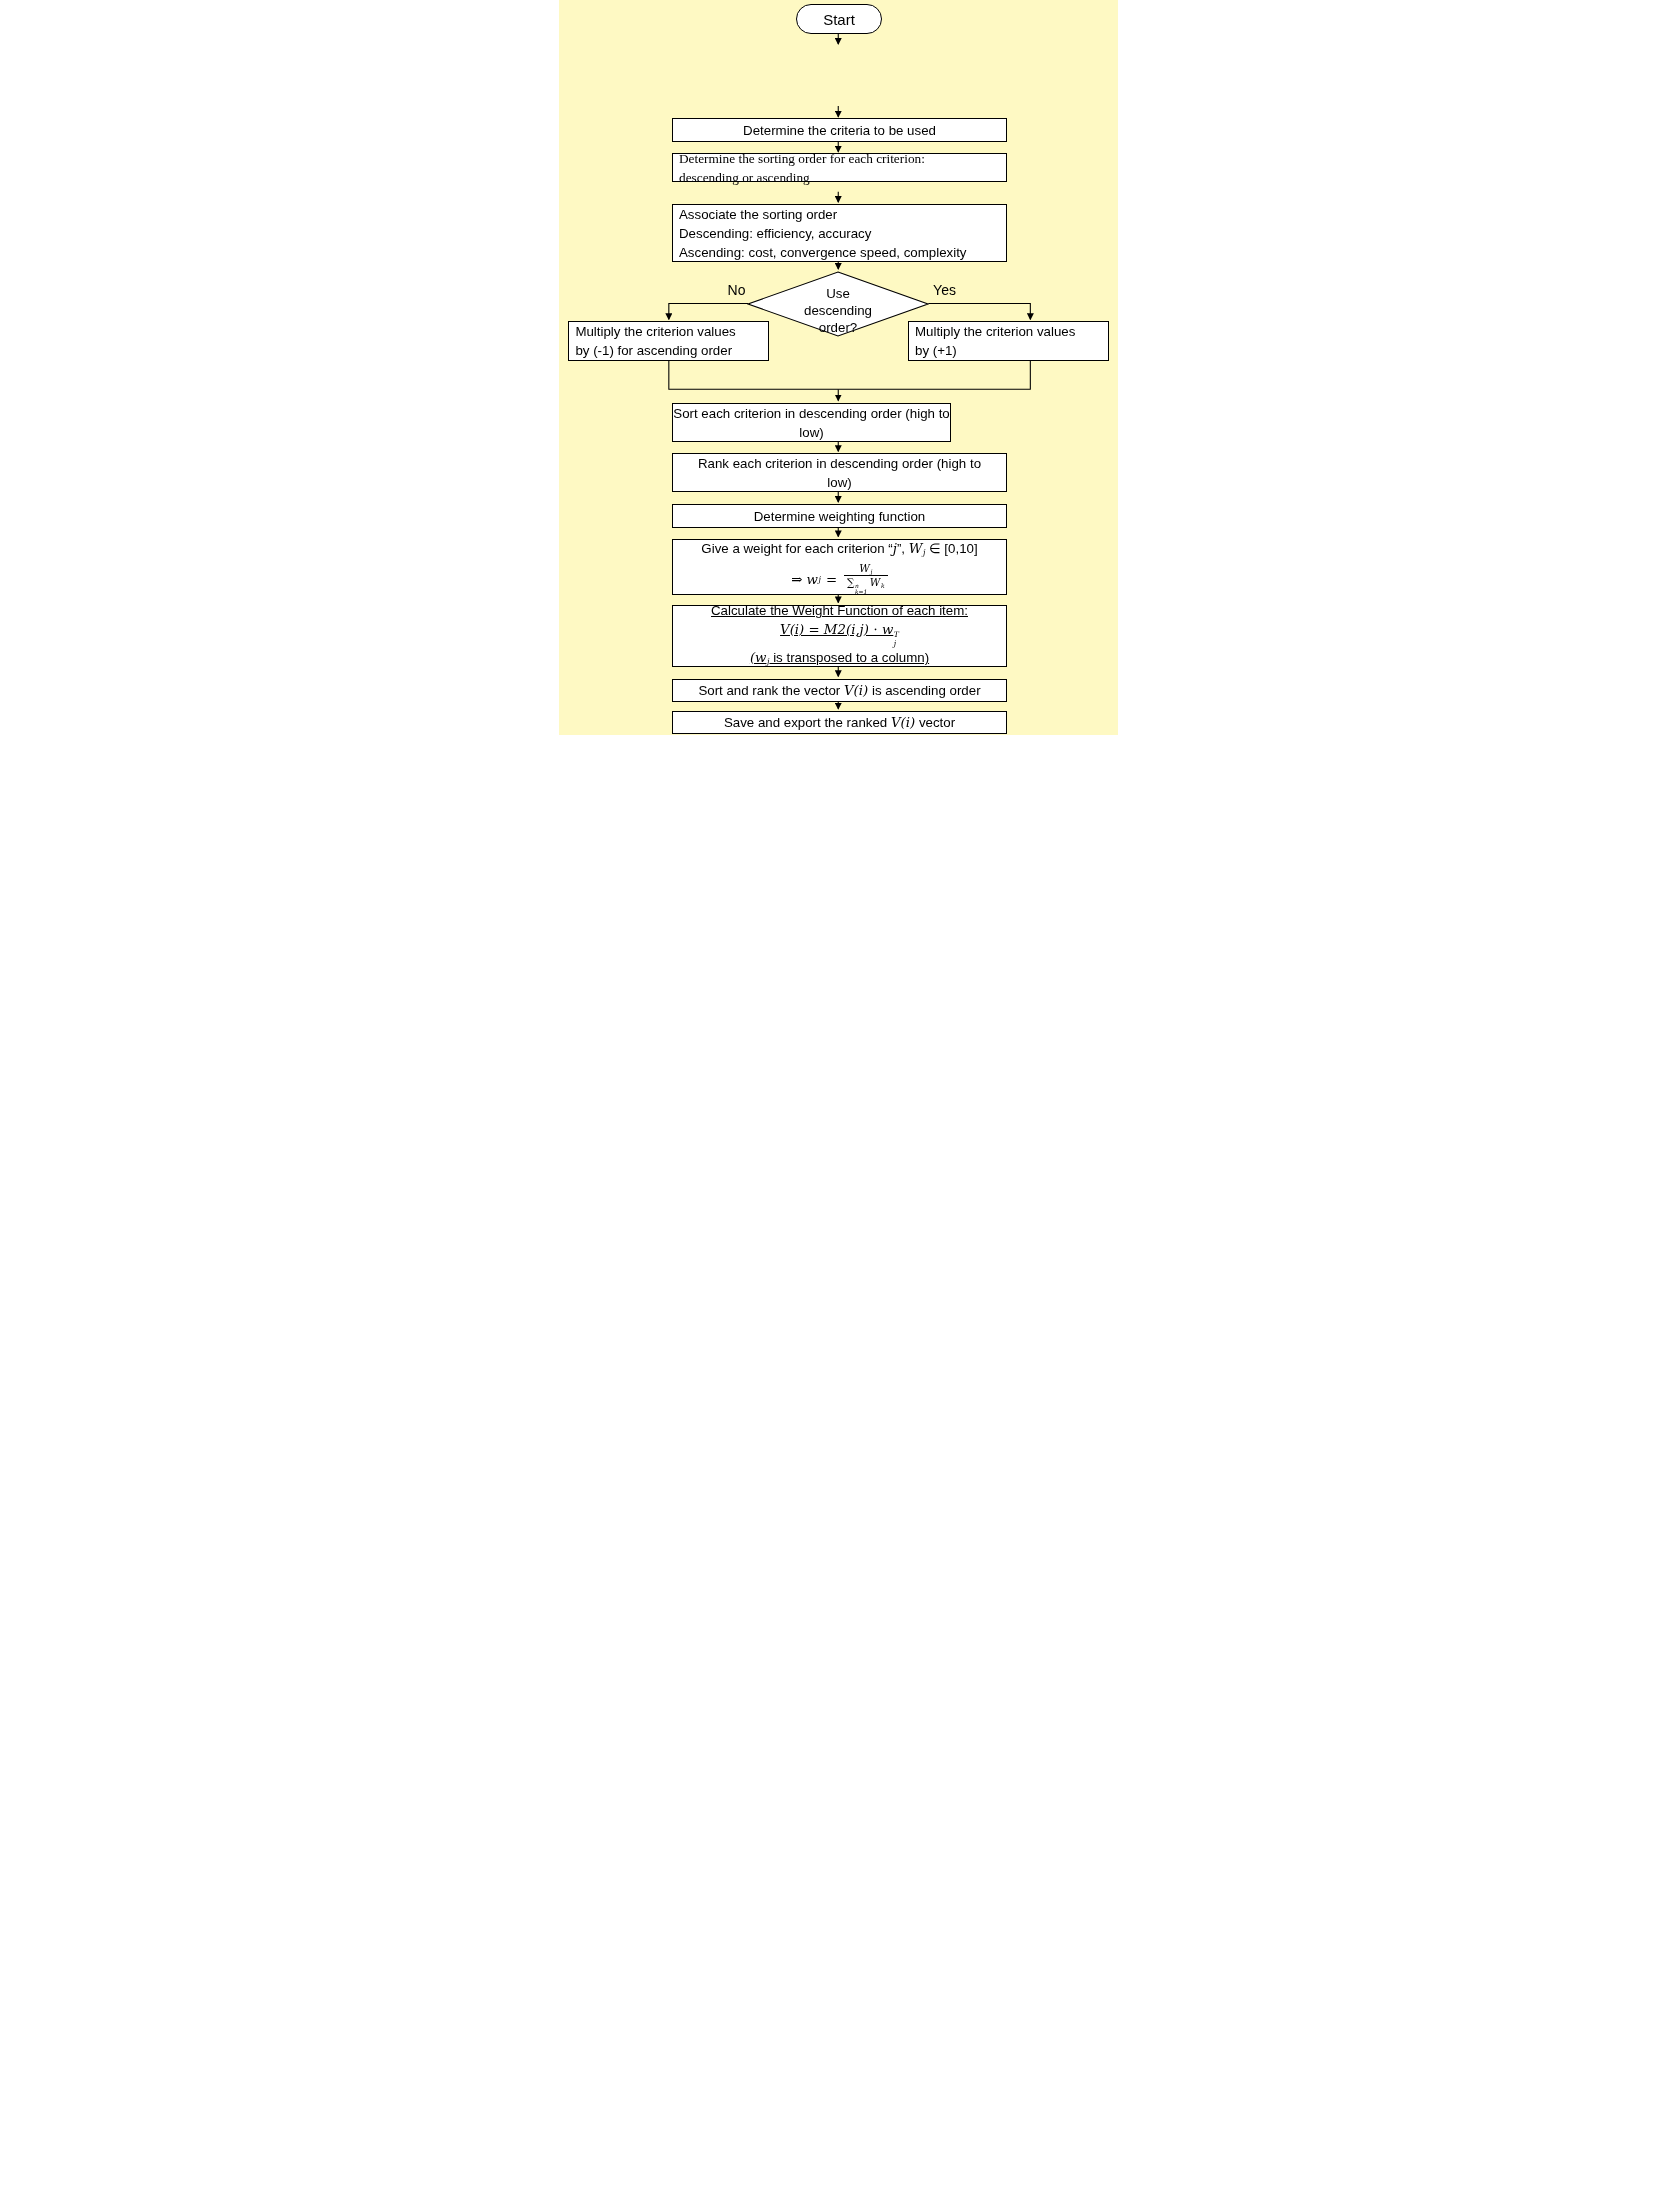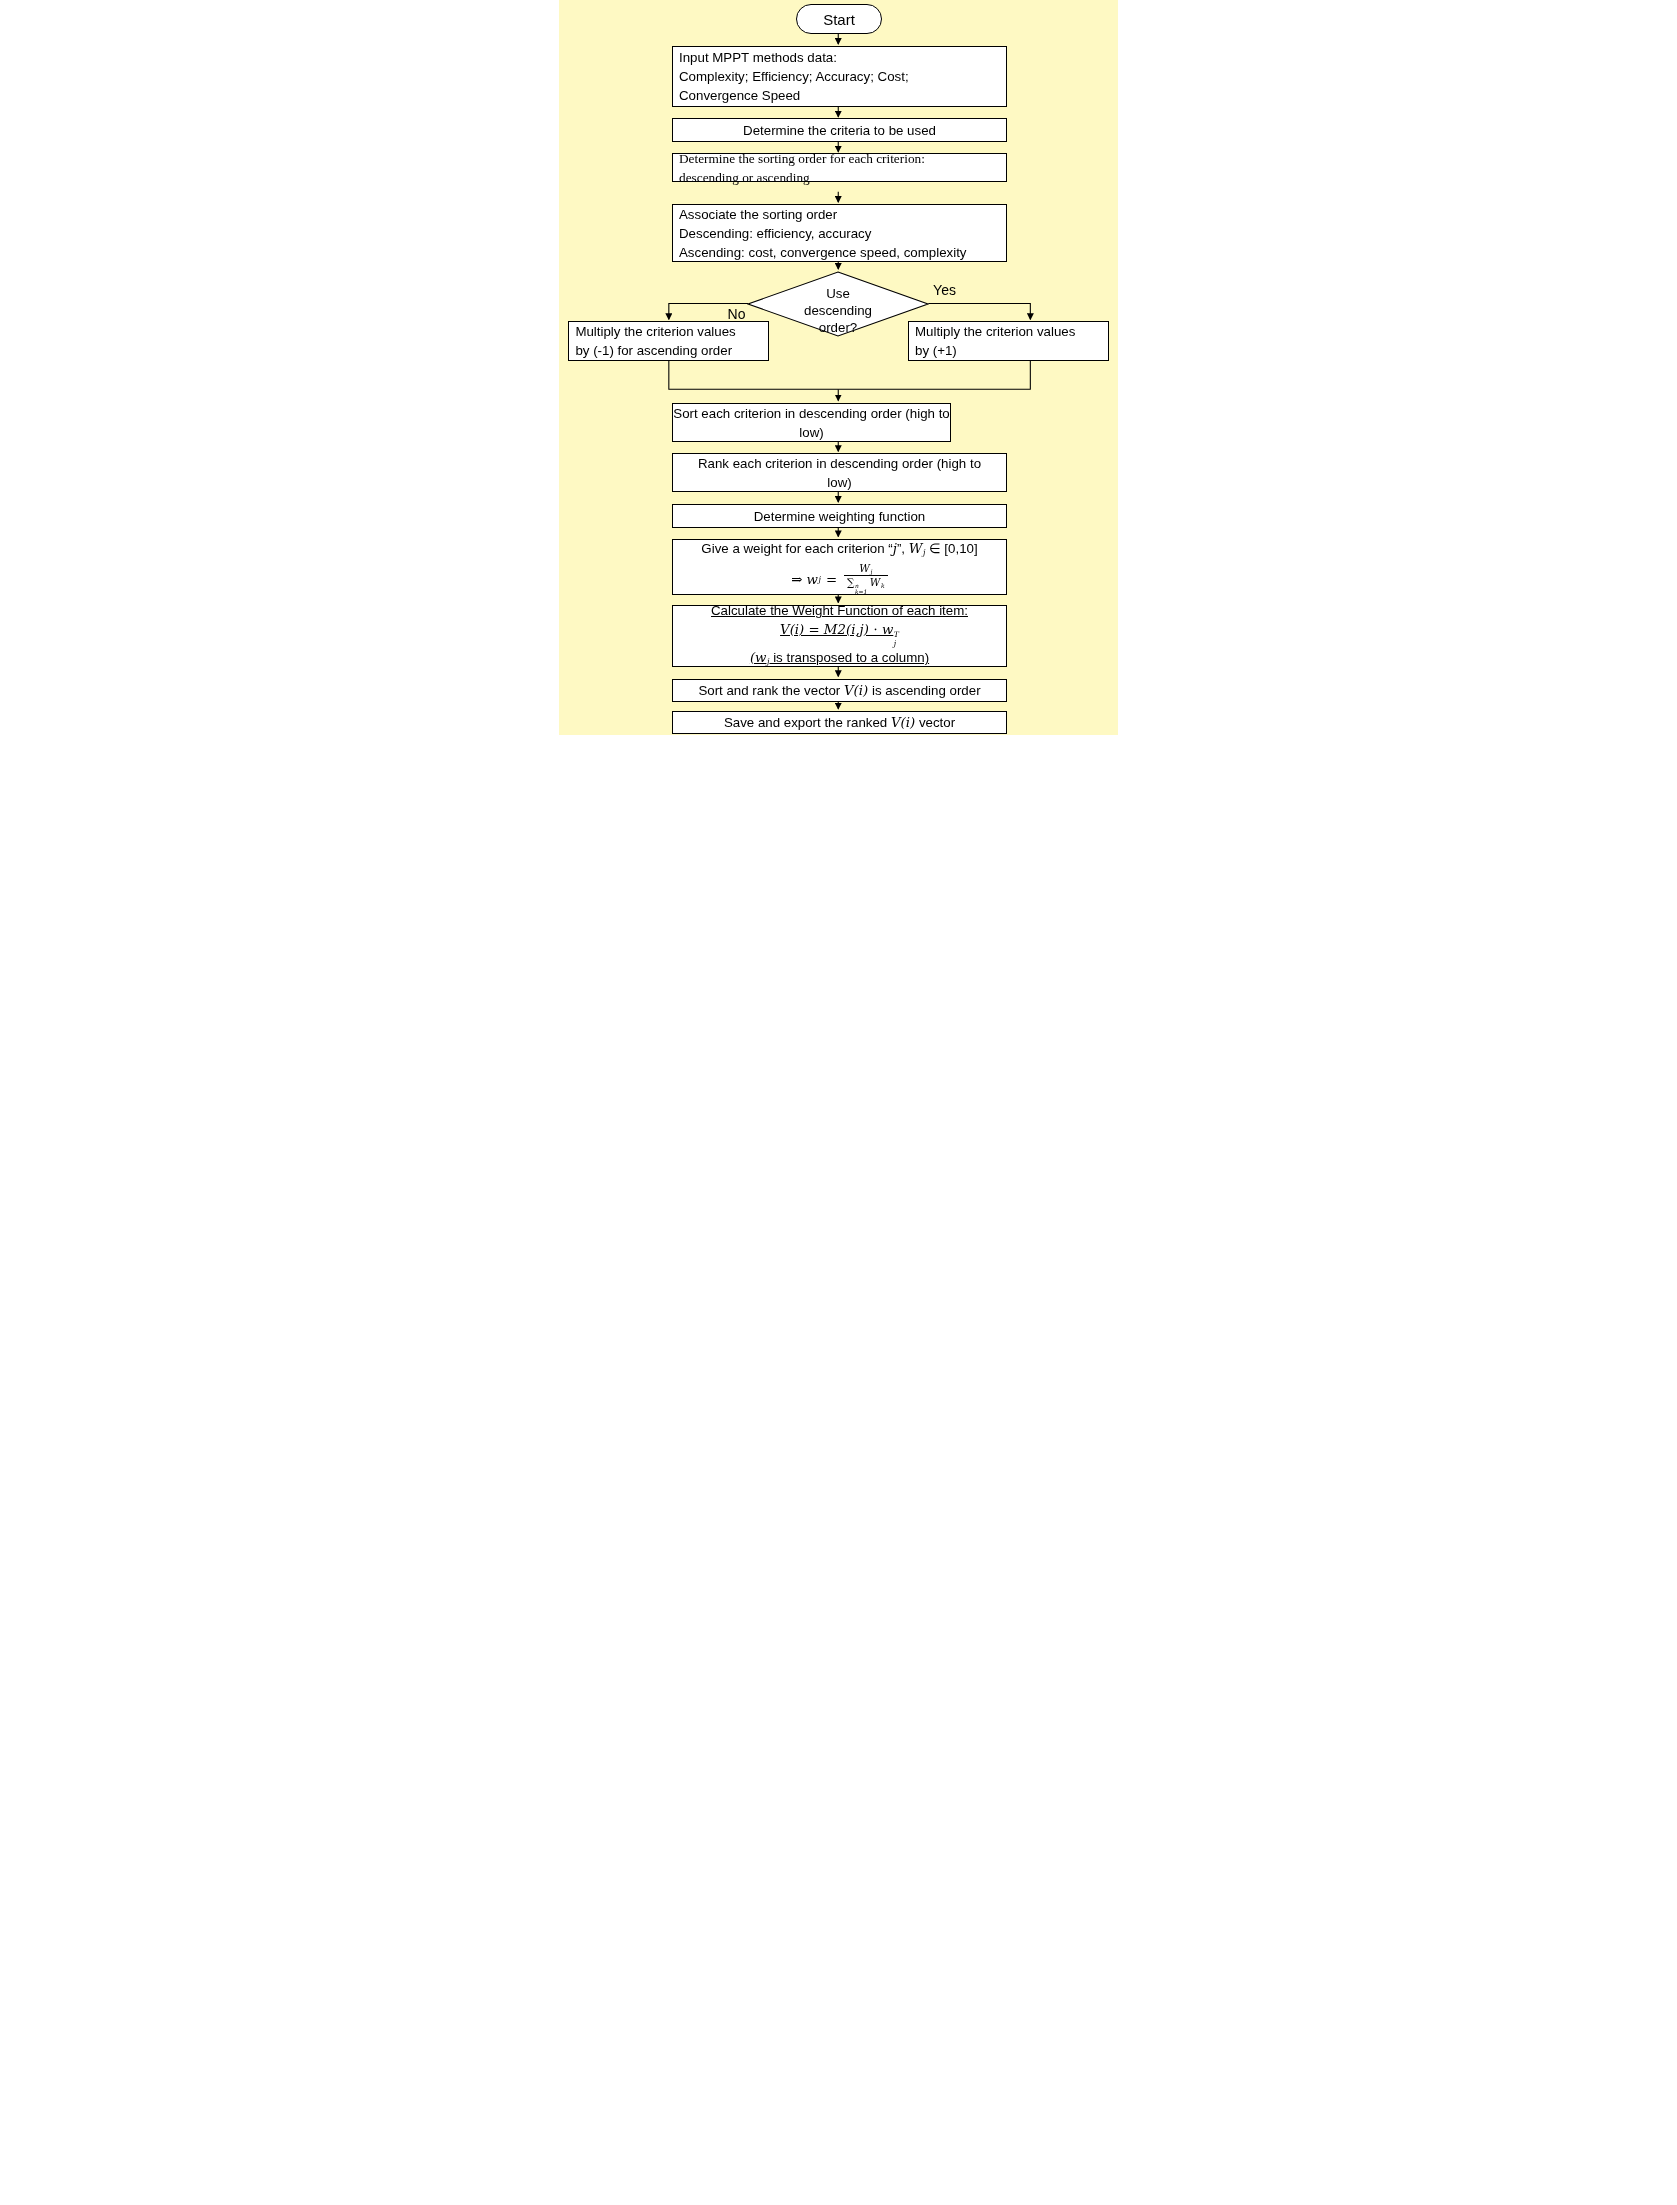--- a/index.html
+++ b/index.html
@@ -43,21 +43,21 @@
   #box-weighting { left: 113px; top: 504px; width: 335px; height: 24px; }
   #box-weight    { left: 113px; top: 539px; width: 335px; height: 56px; }
   #box-calc      { left: 113px; top: 605px; width: 335px; height: 62px; text-decoration: underline; }
   #box-sortrank  { left: 113px; top: 679px; width: 335px; height: 23px; }
   #box-save      { left: 113px; top: 711px; width: 335px; height: 23px; }
 
   #diamond-svg { position: absolute; left: 188px; top: 271px; z-index: 1; }
   .dtext { position: absolute; left: 205px; top: 285px; width: 148px; z-index: 2;
            font-size: 13.3px; line-height: 17px; text-align: center; }
   .blabel { position: absolute; z-index: 2; font-size: 14px; width: 39px; text-align: center; }
-  #label-no  { left: 158px; top: 282px; margin-top: 24px; }
+  #label-no  { left: 158px; top: 282px; }
   #label-yes { left: 366px; top: 282px; }
 
   
   .mi { font-family: "DejaVu Serif", serif; font-style: italic; }
   .mo { font-family: "DejaVu Serif", serif; }
   .sub { font-size: 60%; vertical-align: -0.3em; margin-left: 0.5px; }
   .frow { display: flex; align-items: center; justify-content: center; margin-top: 1px; }
   .frac { display: inline-flex; flex-direction: column; align-items: center;
           font-size: 10.3px; line-height: 1.15; vertical-align: middle; margin-left: 2px; }
   .frac .num { padding: 0 3px 0.5px; }
@@ -95,25 +95,20 @@
       <line x1="567" y1="1206" x2="567" y2="1223" marker-end="url(#ah)"></line>
       <line x1="567" y1="1352" x2="567" y2="1373" marker-end="url(#ah)"></line>
       <line x1="567" y1="1423" x2="567" y2="1439" marker-end="url(#ah)"></line>
     </g>
   </svg>
 
   <div class="node c" id="start">
     <span>Start</span>
   </div>
 
-  <div class="node l" id="box-input">
-    <div>Input MPPT methods data:</div>
-    <div>Complexity; Efficiency; Accuracy; Cost;</div>
-    <div>Convergence Speed</div>
-  </div>
 
   <div class="node c" id="box-criteria">
     <div class="nowrap">Determine the criteria to be used</div>
   </div>
 
   <div class="node l" id="box-sorting">
     <div>Determine the sorting order for each criterion:</div>
     <div>descending or ascending</div>
   </div>
 

